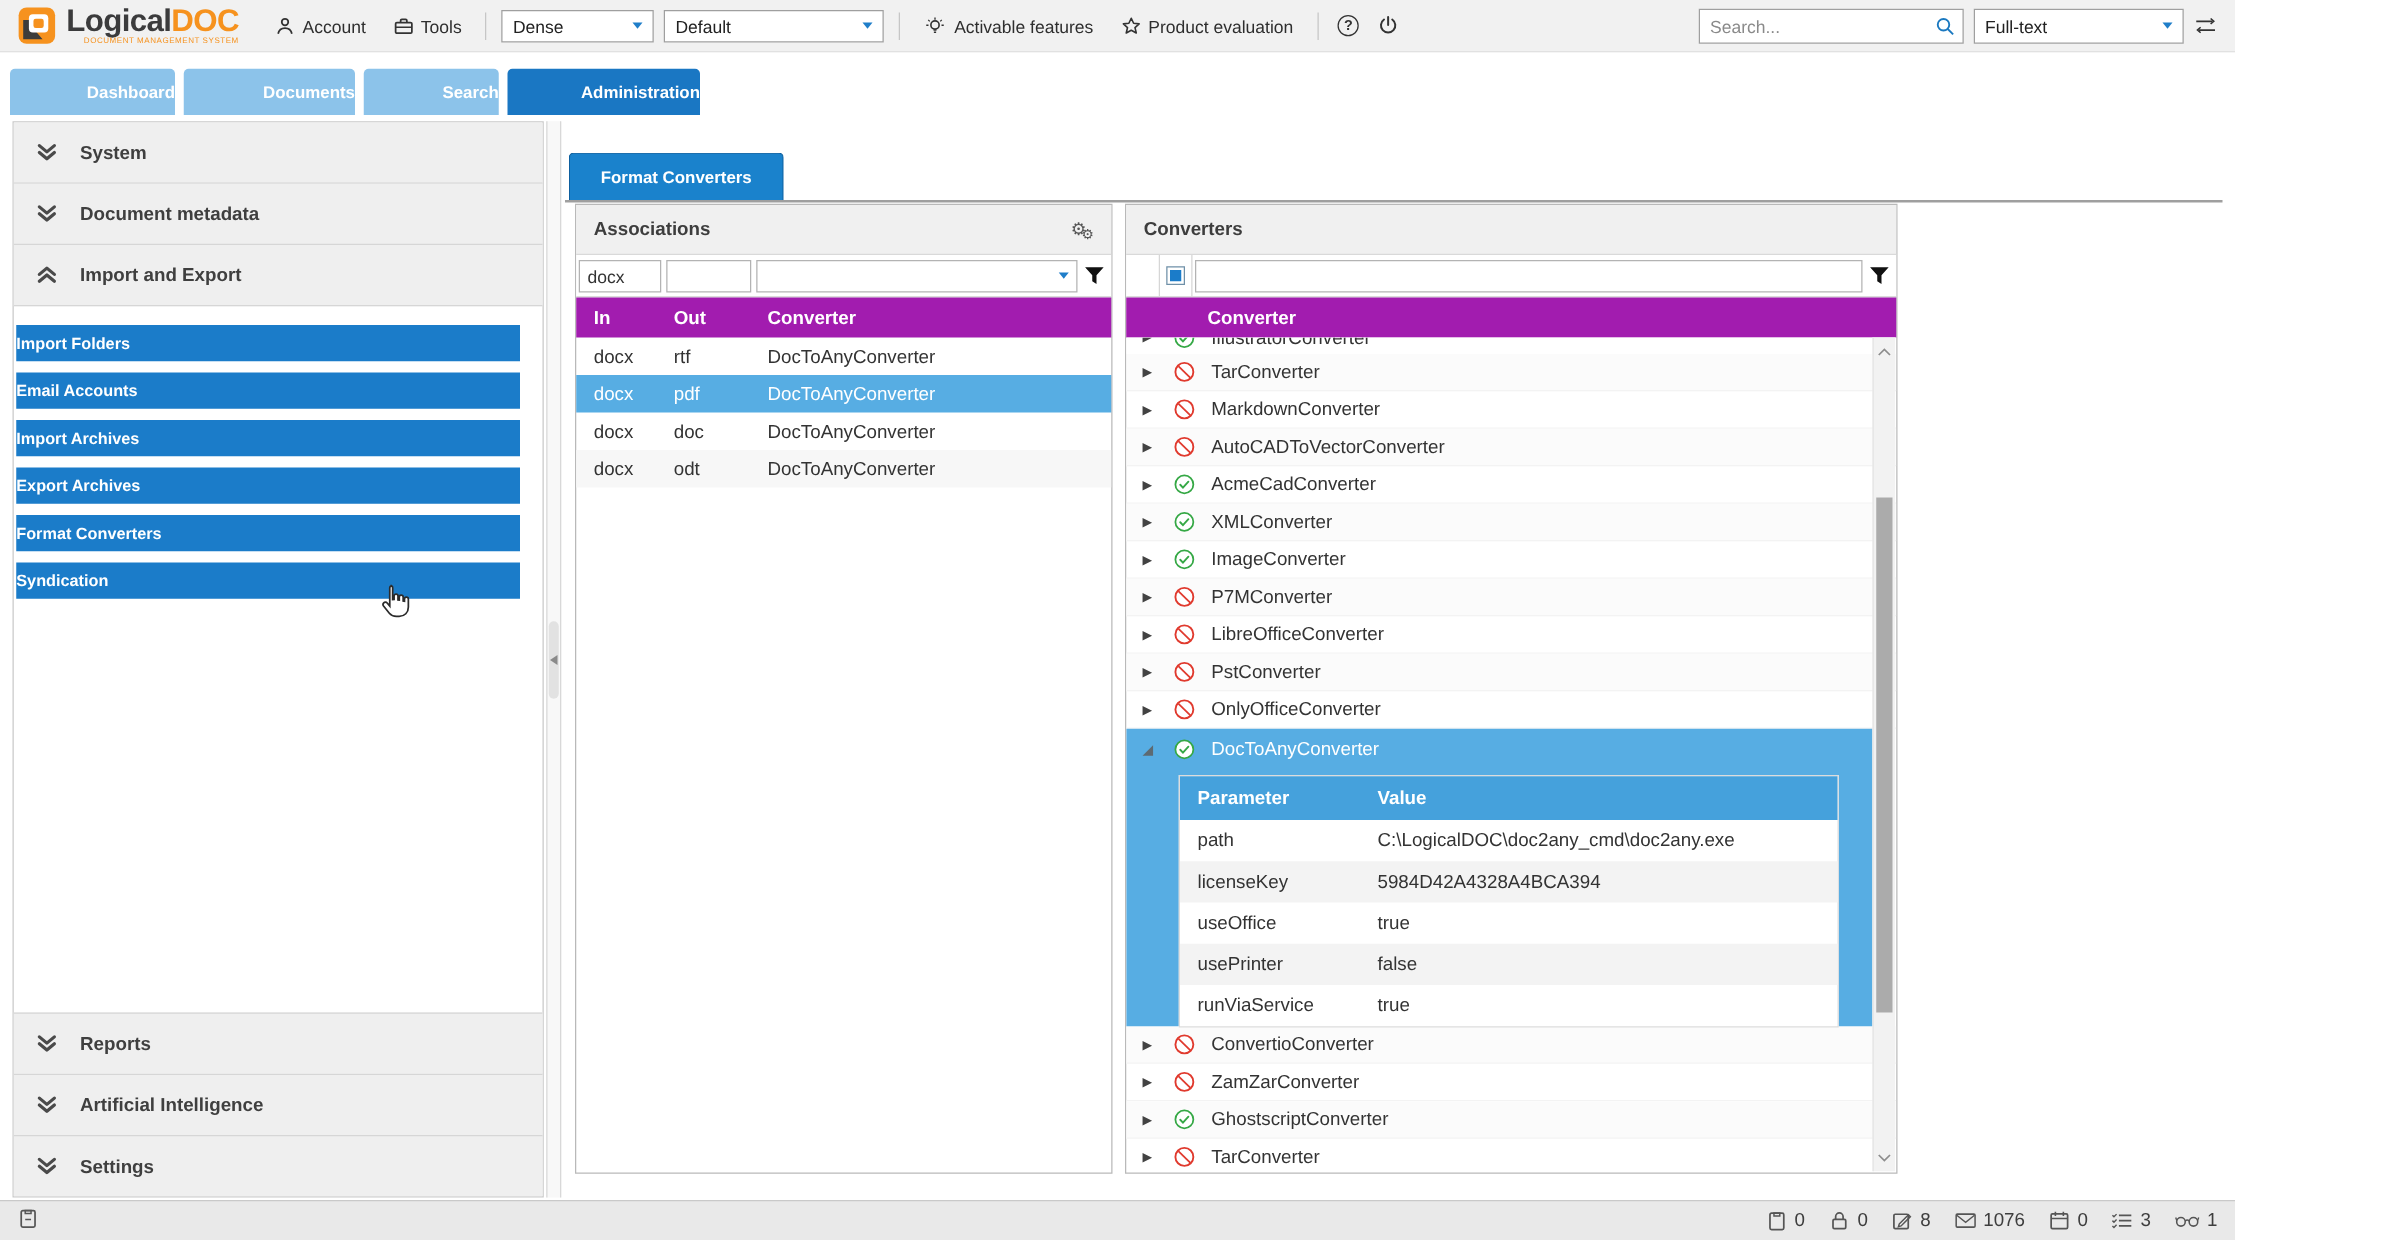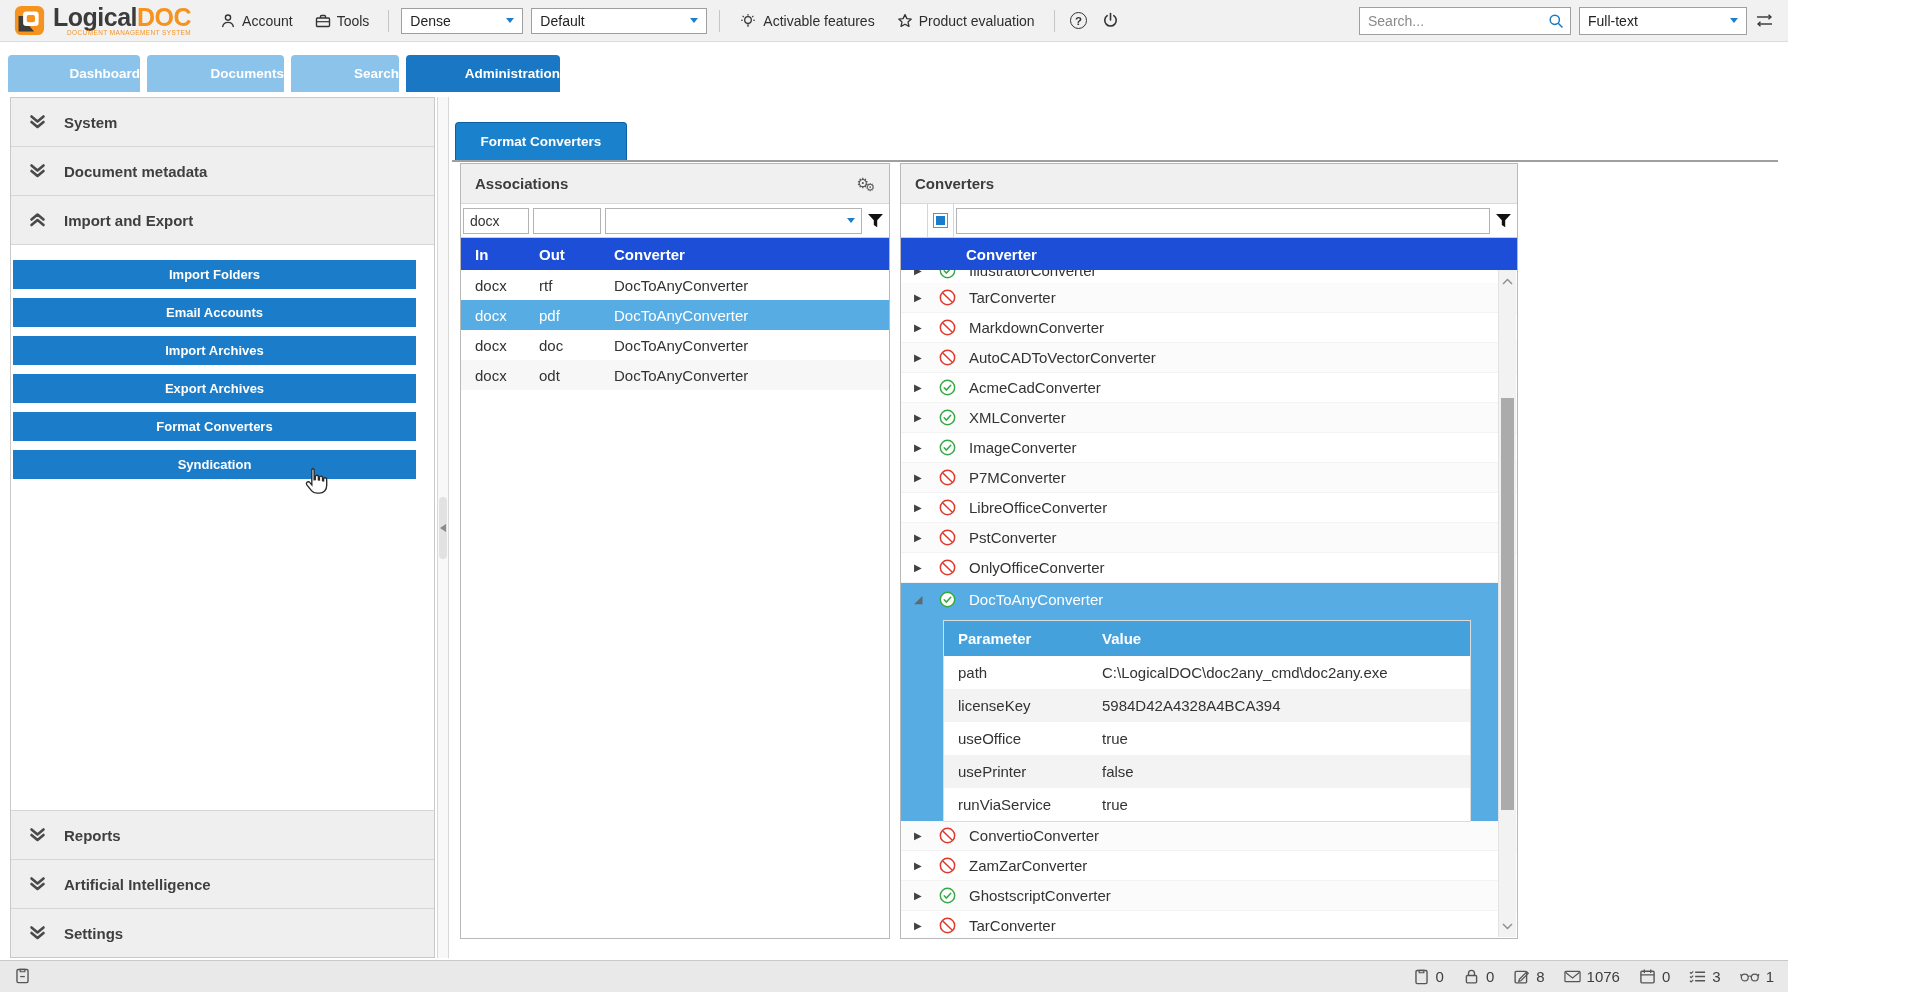--- a/index.html
+++ b/index.html
@@ -43,21 +43,21 @@
   
   .sidebar{position:absolute;left:10px;top:97px;width:425px;height:861px;background:#fff;
     border:1px solid #c9c9c9;display:flex;flex-direction:column}
   .side-sec{height:49px;background:#efefef;border-bottom:1px solid #d6d6d6;display:flex;
     align-items:center;gap:17px;padding-left:17px;font-size:15px;font-weight:bold;color:#3f3f3f;
     flex:none;cursor:pointer}
   .side-sec.btm{border-bottom:none;border-top:1px solid #d6d6d6}
   .chev{width:19px;height:16px;flex:none}
   .side-buttons{padding-top:15px}
   .side-btn{display:block;height:29px;margin:0 18px 9px 2px;background:#1b7cc9;color:#fff;
-    font-weight:bold;font-size:13px;line-height:29px;text-align:center;cursor:pointer}
+    font-weight:bold;font-size:13px;line-height:29px;text-align:left;cursor:pointer}
   .side-fill{flex:1}
   .collapse-strip{position:absolute;left:437px;top:97px;width:12px;height:861px;background:#f8f8f8;
     border-left:1px solid #d8d8d8;border-right:1px solid #d8d8d8}
   .collapse-pill{position:absolute;left:1px;width:8px;top:400px;height:62px;background:#e2e2e2;
     border-radius:4px;display:flex;align-items:center;justify-content:center;cursor:pointer}
   .collapse-arrow{width:0;height:0;border-top:4.5px solid transparent;border-bottom:4.5px solid transparent;
     border-right:6px solid #8a8a8a}
 
   
   .subtab{position:absolute;left:455px;top:122px;width:172px;height:38px;background:#1a82cc;
@@ -81,21 +81,21 @@
   .f-select{flex:1;height:26px;border:1px solid #b3b3b3;margin:0 2px;display:flex;align-items:center;
     justify-content:flex-end;padding-right:6px;background:#fff;cursor:pointer}
   .funnel{width:17px;height:16px;margin:0 5px 0 3px;flex:none;cursor:pointer}
   .fc-blank{width:27px;height:100%;border-right:1px solid #d6d6d6}
   .fc-check{width:26px;height:100%;border-right:1px solid #d6d6d6;display:flex;align-items:center;
     justify-content:center}
   .cb{width:15px;height:15px;border:1px solid #6f90a8;background:#fff;display:flex;align-items:center;
     justify-content:center;cursor:pointer}
   .cb i{display:block;width:9px;height:9px;background:#1b7cc9}
 
-  .grid-head{height:32px;background:#1d4ed8;color:#fff;font-weight:bold;font-size:15px;display:flex;
+  .grid-head{height:32px;background:#a21caf;color:#fff;font-weight:bold;font-size:15px;display:flex;
     align-items:center}
   .col-in{width:72px;padding-left:14px}.col-out{width:75px;padding-left:6px}.col-conv{flex:1;padding-left:6px}
   .assoc-row{height:30px;display:flex;align-items:center;font-size:15px;color:#333;cursor:pointer}
   .assoc-row:nth-child(even){background:#f7f7f7}
   .assoc-row.selected{background:#57ade3;color:#fff}
 
   .conv-ghead{padding-left:65px}
   .conv-body{position:absolute;top:106px;left:0;right:0;bottom:0;overflow:hidden}
   .crow{height:30px;display:flex;align-items:center;font-size:15px;color:#333;
     border-bottom:1px solid #f3f3f3;padding-right:19px;cursor:pointer}

